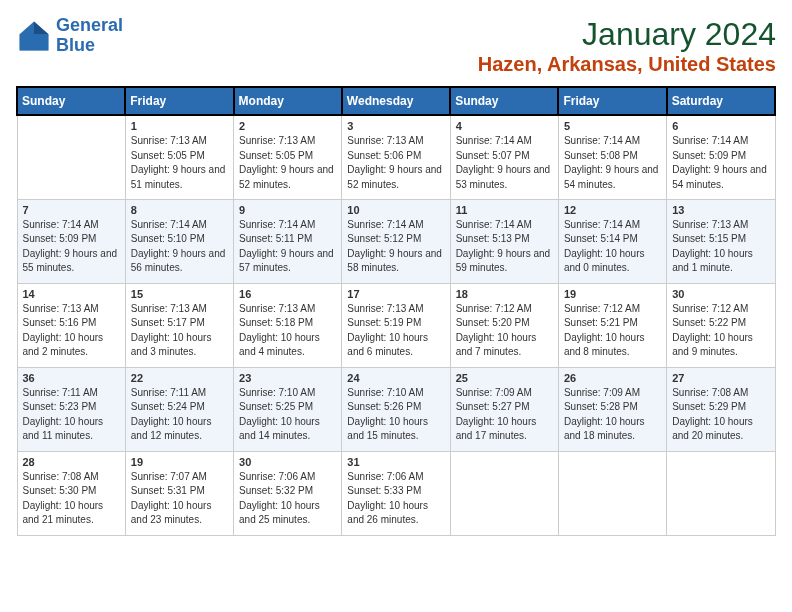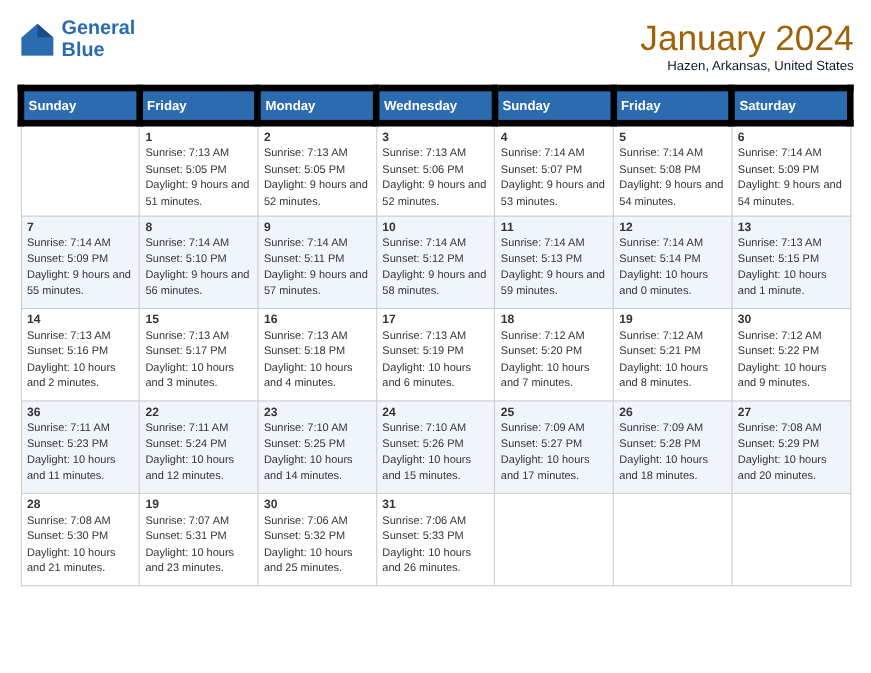--- a/index.html
+++ b/index.html
@@ -33,39 +33,40 @@
       width: 36px;
       height: 36px;
       margin-right: 4px;
     }
     .title-block {
       text-align: right;
     }
     .month-title {
       font-size: 32px;
       font-weight: normal;
-      color: #a16207;
+      color: #14532d;
     }
     .location {
-      font-size: 12px;
-      color: #0f172a;
+      font-size: 20px;
+      color: #c2410c;
+      font-weight: bold;
     }
     table {
       width: 100%;
       border-collapse: collapse;
       table-layout: fixed;
     }
     th {
       background-color: #2b6cb0;
       color: #fff;
       font-size: 12px;
       font-weight: bold;
       padding: 6px 4px;
       text-align: left;
-      border: 6px solid #000000;
+      border: 2px solid #000000;
     }
     td {
       border: 1px solid #ccc;
       vertical-align: top;
       padding: 4px 5px;
       font-size: 10.5px;
       color: #333;
       height: 84px;
     }
     td.empty {

